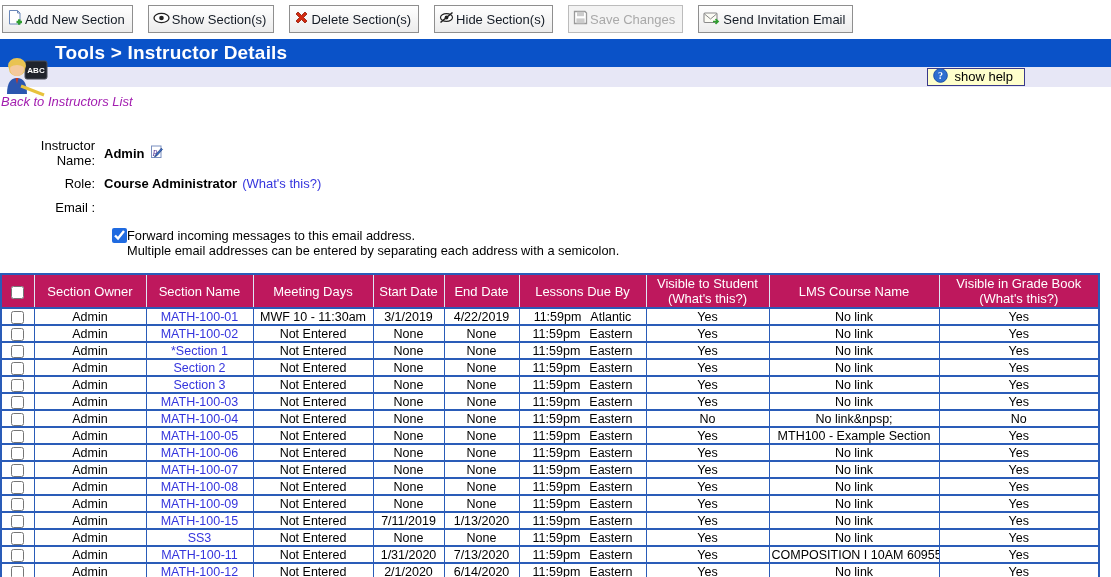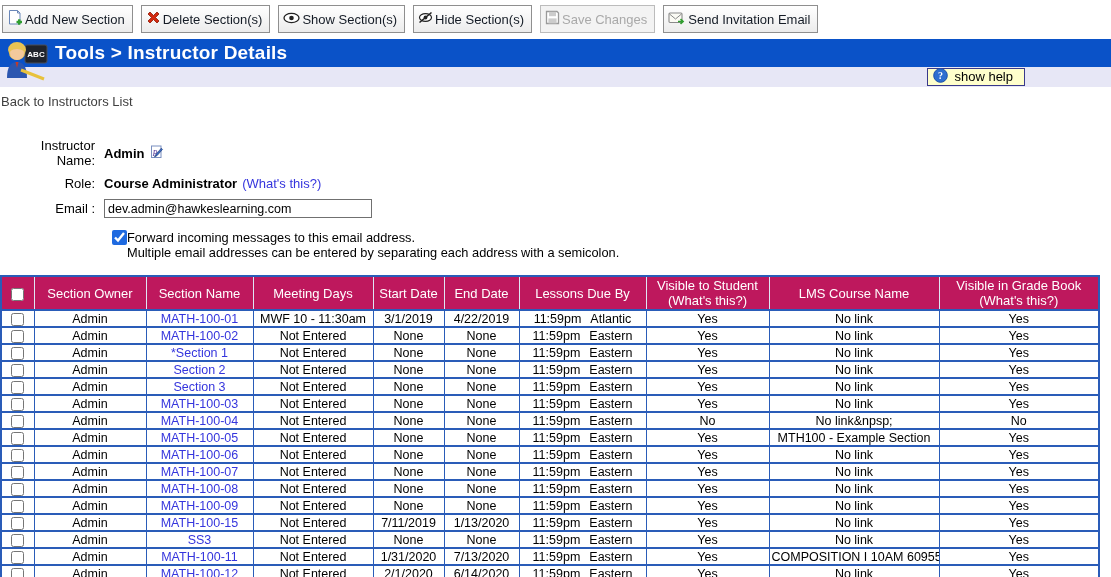--- a/index.html
+++ b/index.html
@@ -5,47 +5,47 @@
   * { box-sizing: border-box; }
   html,body { margin:0; padding:0; }
   body {
     width:1111px; height:577px; overflow:hidden;
     background:#ffffff;
     font-family:"Liberation Sans", sans-serif;
     color:#000;
   }
 
   
-  .toolbar { padding:5px 0 0 2px; display:flex; gap:8px; }
+  .toolbar { padding:5px 0 0 2px; display:flex; gap:15px; }
   .tb-btn {
     display:inline-flex; align-items:center; gap:2px;
     border:1px solid #8f8f8f;
     background:linear-gradient(#ffffff,#ececec);
     font-size:13px; color:#151c26;
     padding:0 7px 0 4px; height:28px; cursor:pointer; white-space:nowrap;
   }
   .tb-btn.disabled { color:#a9a9a9; border-color:#bcbcbc; background:#f3f3f3; cursor:default; }
   .tb-btn svg { flex:0 0 auto; }
 
   
   .title-bar { margin-top:6px; height:28px; background:#0a52c8; position:relative; display:flex; align-items:center; }
   .title-bar .title { color:#ffffff; font-weight:bold; font-size:19px; margin-left:55px; letter-spacing:.2px; }
-  .teacher-icon { position:absolute; left:3px; top:1px; width:46px; height:42px; z-index:3; }
+  .teacher-icon { position:absolute; left:3px; top:17px; width:46px; height:42px; z-index:3; }
 
   
   .help-strip { height:20px; background:#e7e7f6; position:relative; }
   .show-help {
     position:absolute; right:86px; top:1px; height:18px;
     background:#ffffcc; border:1px solid #39398a;
     font-size:13px; color:#000; padding:0 11px 1px 5px;
     display:flex; align-items:center; gap:6px; cursor:pointer;
   }
 
   
-  .back-link { display:inline-block; margin:7px 0 0 1px; color:#404040; font-size:13px; text-decoration:none; cursor:pointer; }
+  .back-link { display:inline-block; margin:7px 0 0 1px; color:#a21caf; font-size:13px; text-decoration:none; cursor:pointer;font-style:italic; }
 
   
   .form { margin-top:28px; font-size:13px; }
   .form-row { display:flex; align-items:center; margin-bottom:7px; min-height:17px; }
   .form-label { width:104px; text-align:right; padding-right:9px; flex:0 0 104px; }
   .bold { font-weight:bold; }
   .whats-this { color:#3535dd; margin-left:5px; cursor:pointer; }
   .name-edit-icon { margin-left:6px; cursor:pointer; }
   .email-input {
     width:268px; height:19px; font-size:12.5px;
@@ -87,31 +87,31 @@
   <button class="tb-btn">
     <span><svg width="16" height="17" viewBox="0 0 16 17">
           <path d="M2.5 1.5 h8 l2.5 2.5 v11 h-10.5 z" fill="#ffffff" stroke="#6a87b8" stroke-width="1"></path>
           <path d="M10.5 1.5 v2.5 h2.5" fill="none" stroke="#6a87b8" stroke-width="1"></path>
           <line x1="9.5" y1="13" x2="15" y2="13" stroke="#2f9e2f" stroke-width="2.4"></line>
           <line x1="12.2" y1="10.3" x2="12.2" y2="15.7" stroke="#2f9e2f" stroke-width="2.4"></line>
         </svg></span>
     <span>Add New Section</span>
   </button>
   <button class="tb-btn">
-    <span><svg width="15" height="15" viewBox="0 0 15 15">
-          <path d="M2 4 L4 2 L7.5 5.5 L11 2 L13 4 L9.5 7.5 L13 11 L11 13 L7.5 9.5 L4 13 L2 11 L5.5 7.5 Z" fill="#d42a10" stroke="#8f1804" stroke-width="0.8"></path>
-        </svg></span>
-    <span>Delete Section(s)</span>
-  </button>
-  <button class="tb-btn">
     <span><svg width="17" height="12" viewBox="0 0 17 12">
           <ellipse cx="8.5" cy="6" rx="7.5" ry="4.6" fill="#ffffff" stroke="#222222" stroke-width="1.3"></ellipse>
           <circle cx="8.5" cy="6" r="2.3" fill="#222222"></circle>
         </svg></span>
     <span>Show Section(s)</span>
+  </button>
+  <button class="tb-btn">
+    <span><svg width="15" height="15" viewBox="0 0 15 15">
+          <path d="M2 4 L4 2 L7.5 5.5 L11 2 L13 4 L9.5 7.5 L13 11 L11 13 L7.5 9.5 L4 13 L2 11 L5.5 7.5 Z" fill="#d42a10" stroke="#8f1804" stroke-width="0.8"></path>
+        </svg></span>
+    <span>Delete Section(s)</span>
   </button>
   <button class="tb-btn">
     <span><svg width="15" height="13" viewBox="0 0 15 13">
           <ellipse cx="7.5" cy="6.5" rx="6" ry="3.8" fill="#ffffff" stroke="#222222" stroke-width="1.2"></ellipse>
           <circle cx="7.5" cy="6.5" r="1.9" fill="#222222"></circle>
           <line x1="1.5" y1="11.5" x2="13.5" y2="1.5" stroke="#222222" stroke-width="1.6"></line>
         </svg></span>
     <span>Hide Section(s)</span>
   </button>
   <button class="tb-btn disabled">
@@ -176,21 +176,20 @@
         </svg>
     </span>
   </div>
   <div class="form-row">
     <span class="form-label">Role:</span>
     <span class="bold">Course Administrator</span>
     <span class="whats-this">(What's this?)</span>
   </div>
   <div class="form-row">
     <span class="form-label">Email :</span>
-    <input class="email-input" type="text" value="dev.admin@hawkeslearning.com" style="">
   </div>
   <div class="forward-row">
     <input type="checkbox" checked="" style="">
     <div>
       <div>Forward incoming messages to this email address.</div>
       <div>Multiple email addresses can be entered by separating each address with a semicolon.</div>
     </div>
   </div>
 </div>
 

